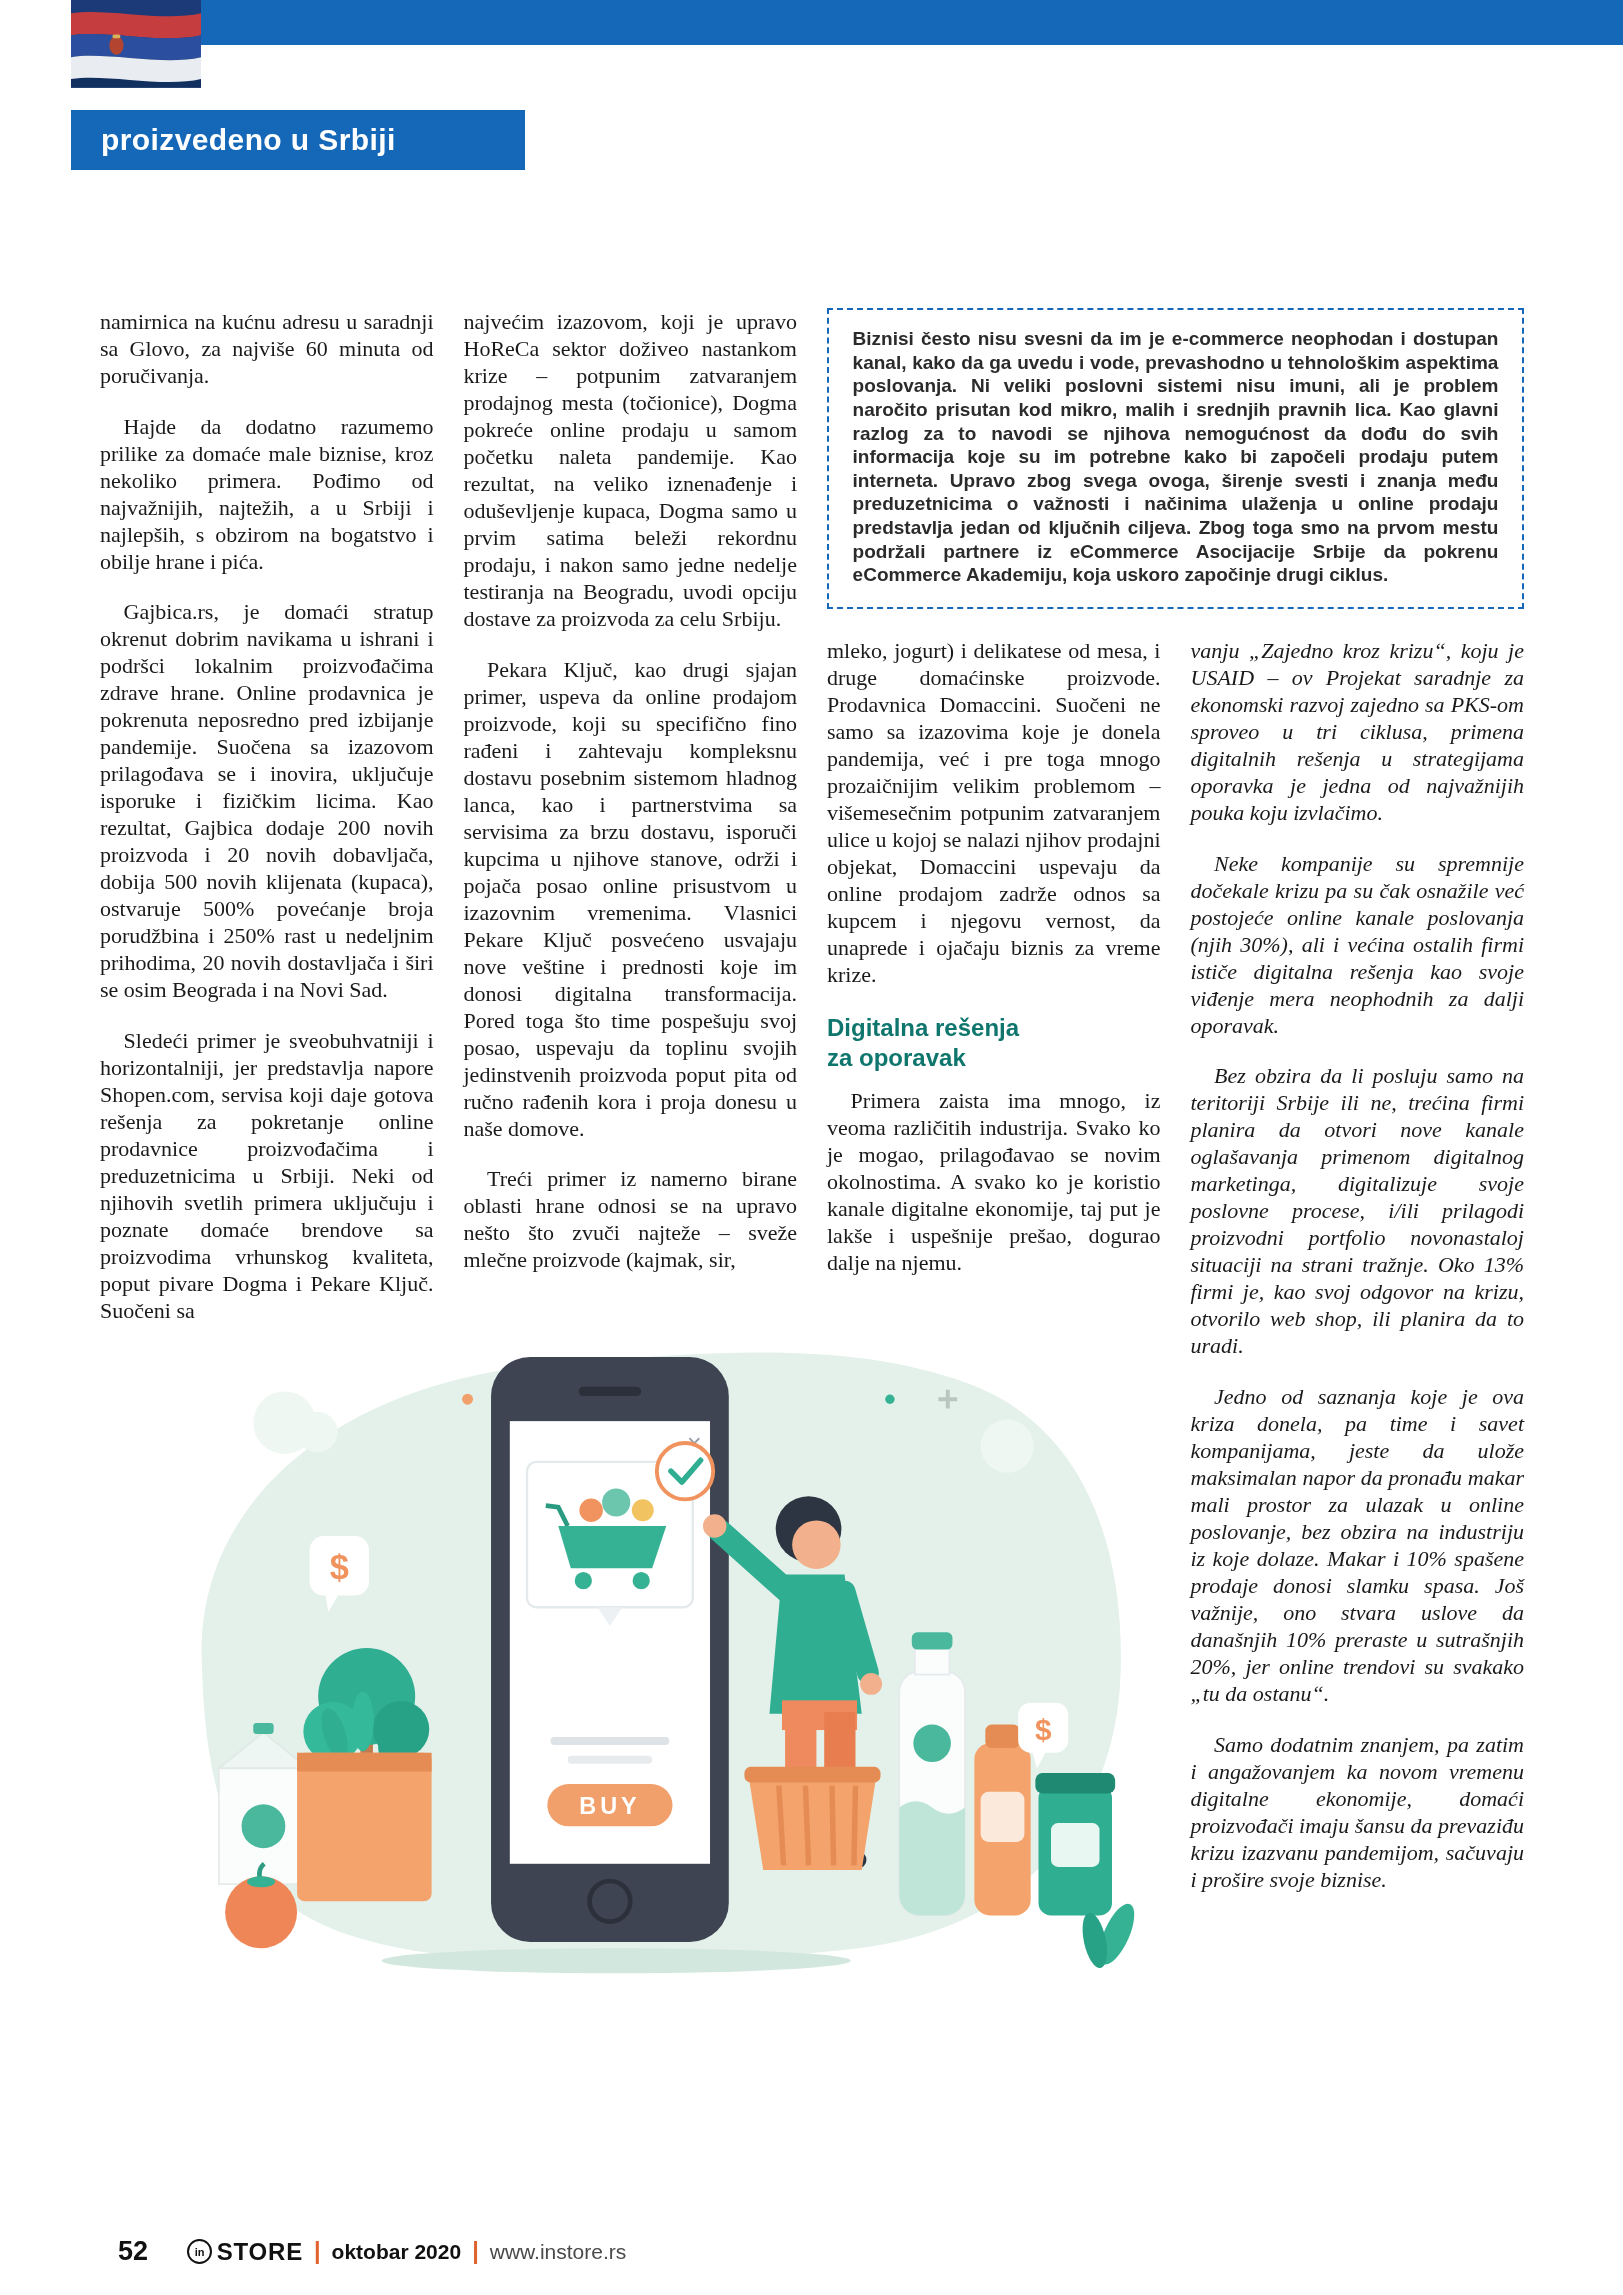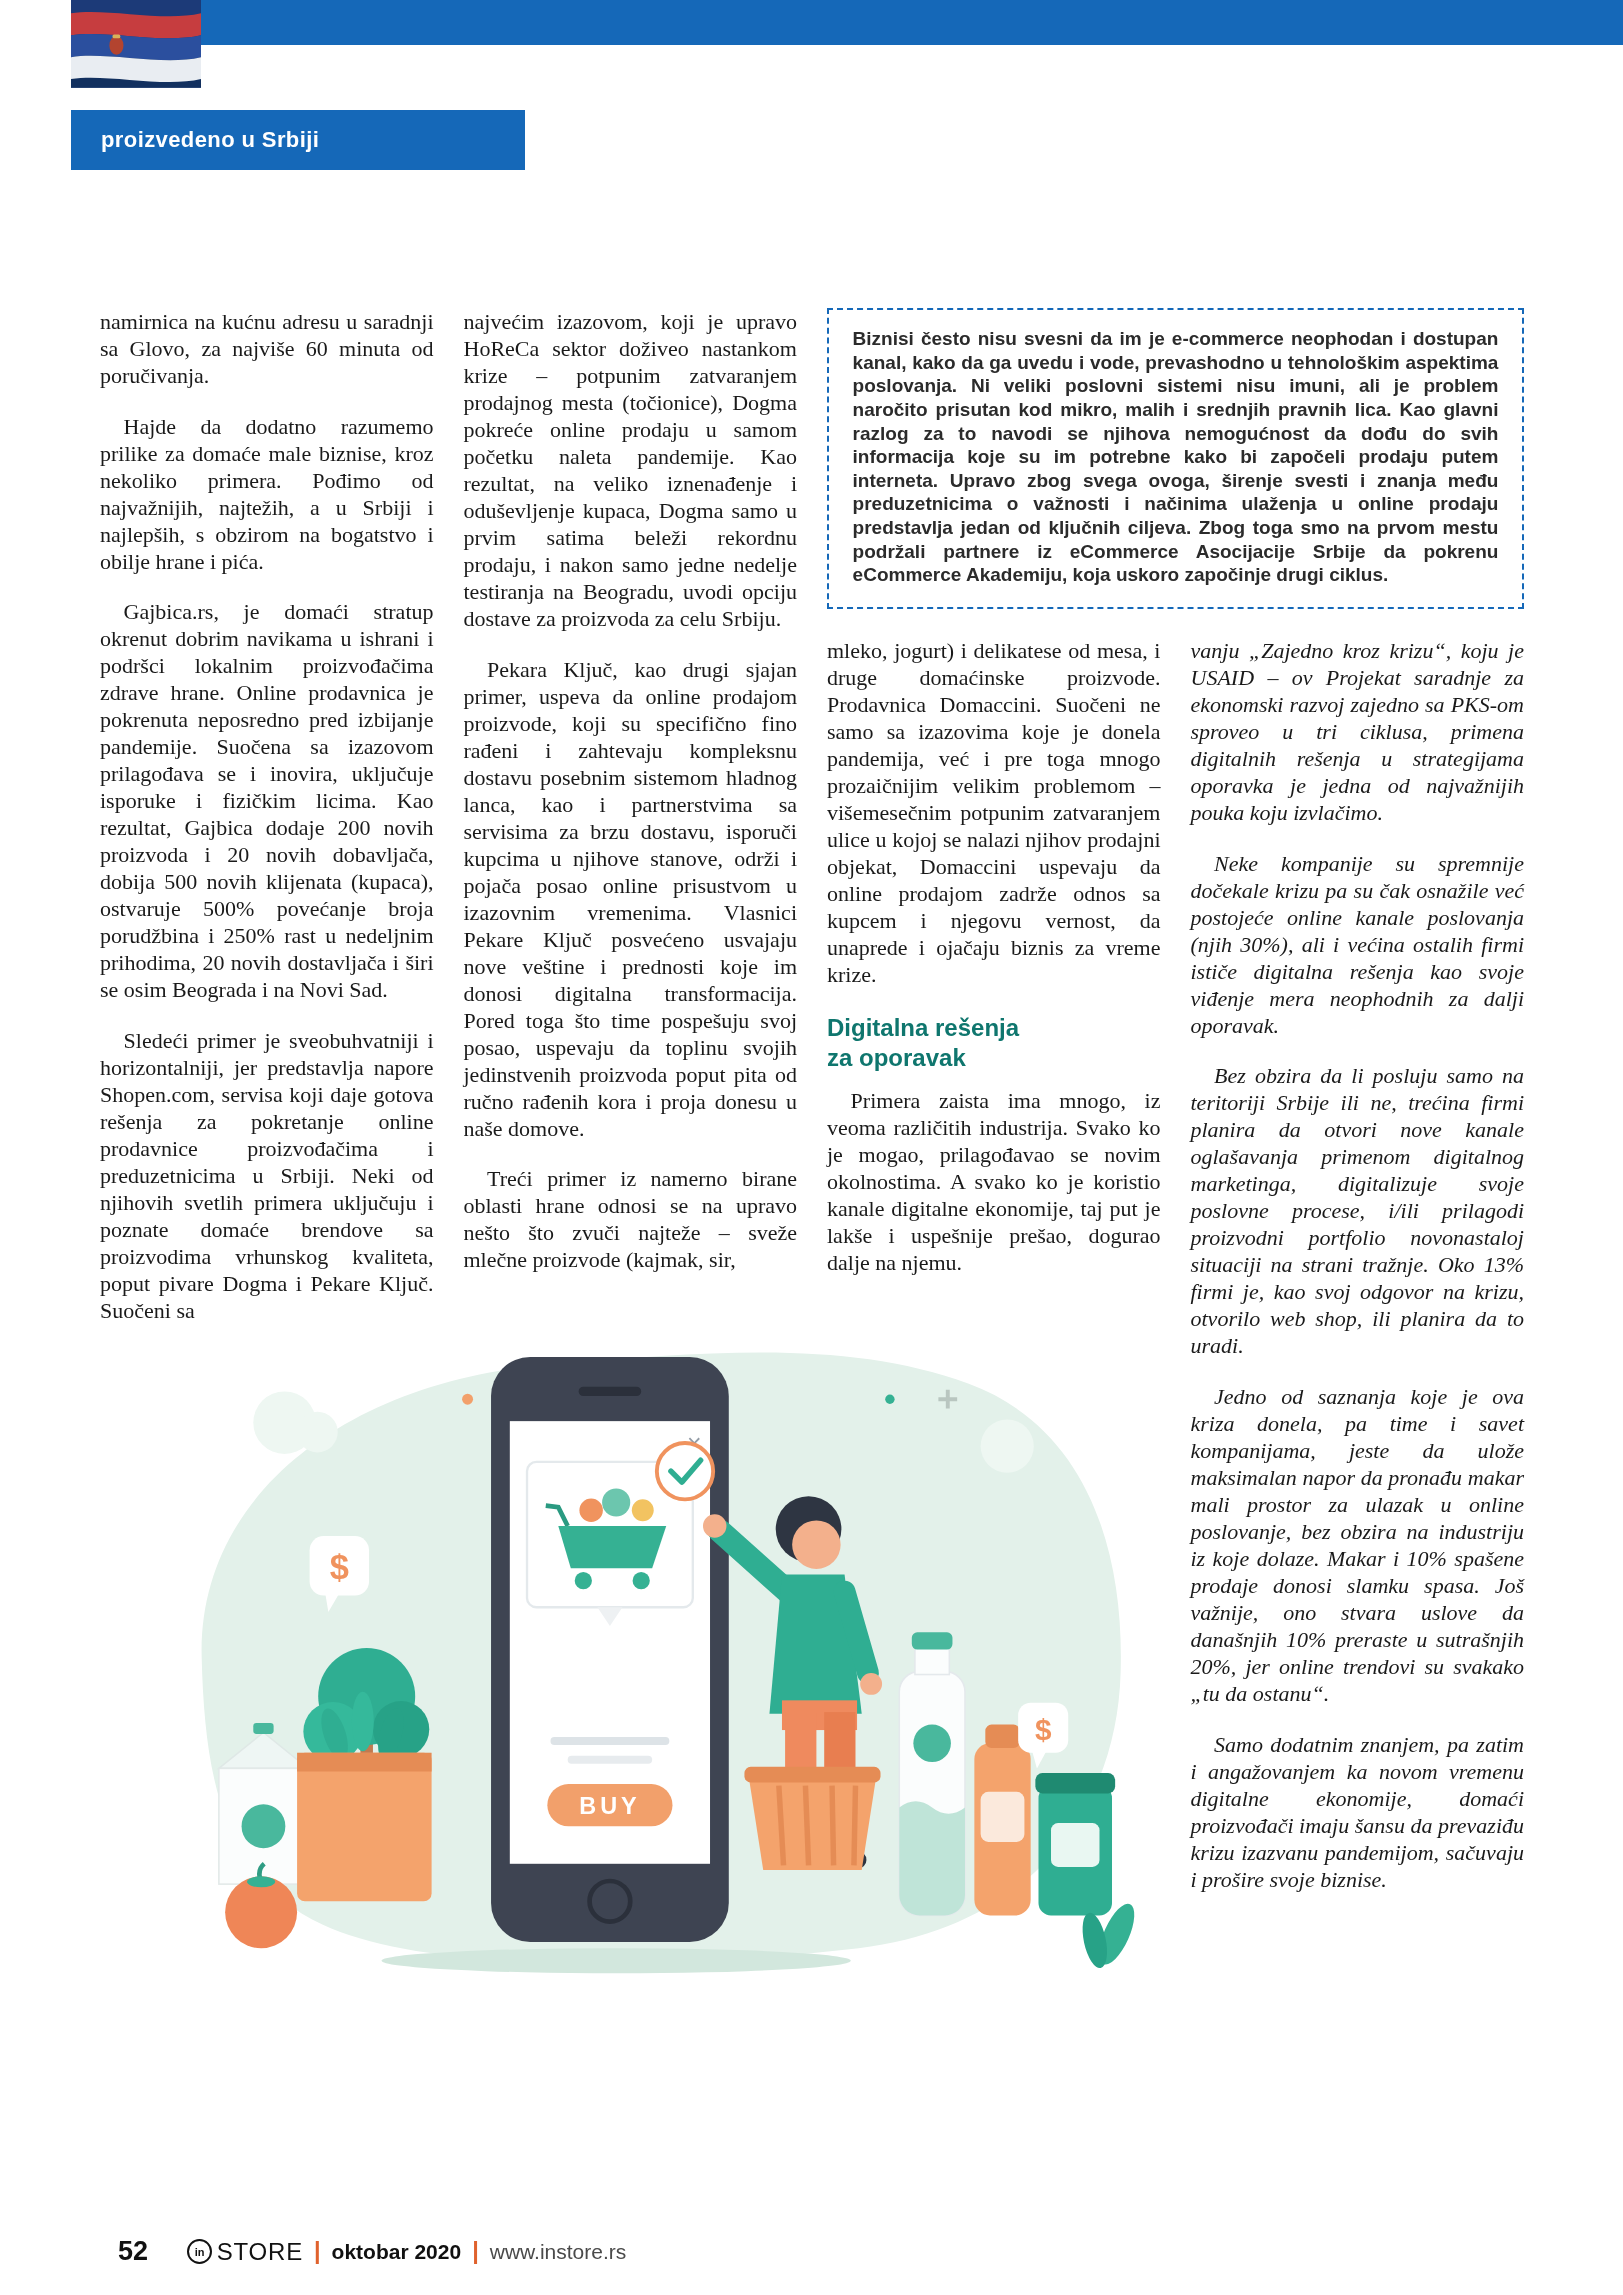--- a/index.html
+++ b/index.html
@@ -8,21 +8,21 @@
     font-family:"Liberation Serif", serif; color:#1a1a1a; overflow:hidden;
   }
 
   
   .top-band { position:absolute; left:71px; top:0; right:0; height:45px; background:#1568b8; }
   .flag-photo { position:absolute; left:71px; top:0; width:130px; height:88px; }
   .section-header {
     position:absolute; left:71px; top:110px; width:454px; height:60px;
     background:#1568b8; color:#ffffff; display:flex; align-items:center;
     padding-left:30px; box-sizing:border-box;
-    font-family:"Liberation Sans", sans-serif; font-weight:bold; font-size:22px; letter-spacing:0.4px;text-align:right;
+    font-family:"Liberation Sans", sans-serif; font-weight:bold; font-size:30px; letter-spacing:0.4px;text-align:right;
   }
 
   
   .content {
     position:absolute; left:100px; top:261px; width:1424px;
     display:grid; grid-template-columns:repeat(4,1fr); column-gap:30px; align-items:start;margin-top:47px;
   }
   .body-col { font-size:22px; line-height:27px; text-align:justify; }
   .body-col p { margin:0; }
   .body-col p + p { margin-top:23.6px; }
@@ -57,21 +57,21 @@
   .footer {
     position:absolute; left:118px; bottom:28px; display:flex; align-items:center;
     font-family:"Liberation Sans", sans-serif; color:#111111;
   }
   .pageno { font-weight:bold; font-size:27px; margin-right:39px; }
   .logo-circle {
     width:25px; height:25px; border:2.4px solid #121212; border-radius:50%;
     display:flex; align-items:center; justify-content:center;
     font-weight:bold; font-size:11px; margin-right:4.7px; box-sizing:border-box;
   }
-  .brand { font-weight:normal; font-size:24px; letter-spacing:0.8px; }
+  .brand { font-weight:bold; font-size:24px; letter-spacing:0.8px; }
   .sep { color:#e0622d; font-size:23.6px; font-weight:bold; margin:0 11px; }
   .date { font-weight:bold; font-size:21px; }
   .site { font-size:21px; color:#4a4a4a; }
 </style>
 </head>
 <body>
 
 <div class="page">
 
   <div class="top-band"></div>

